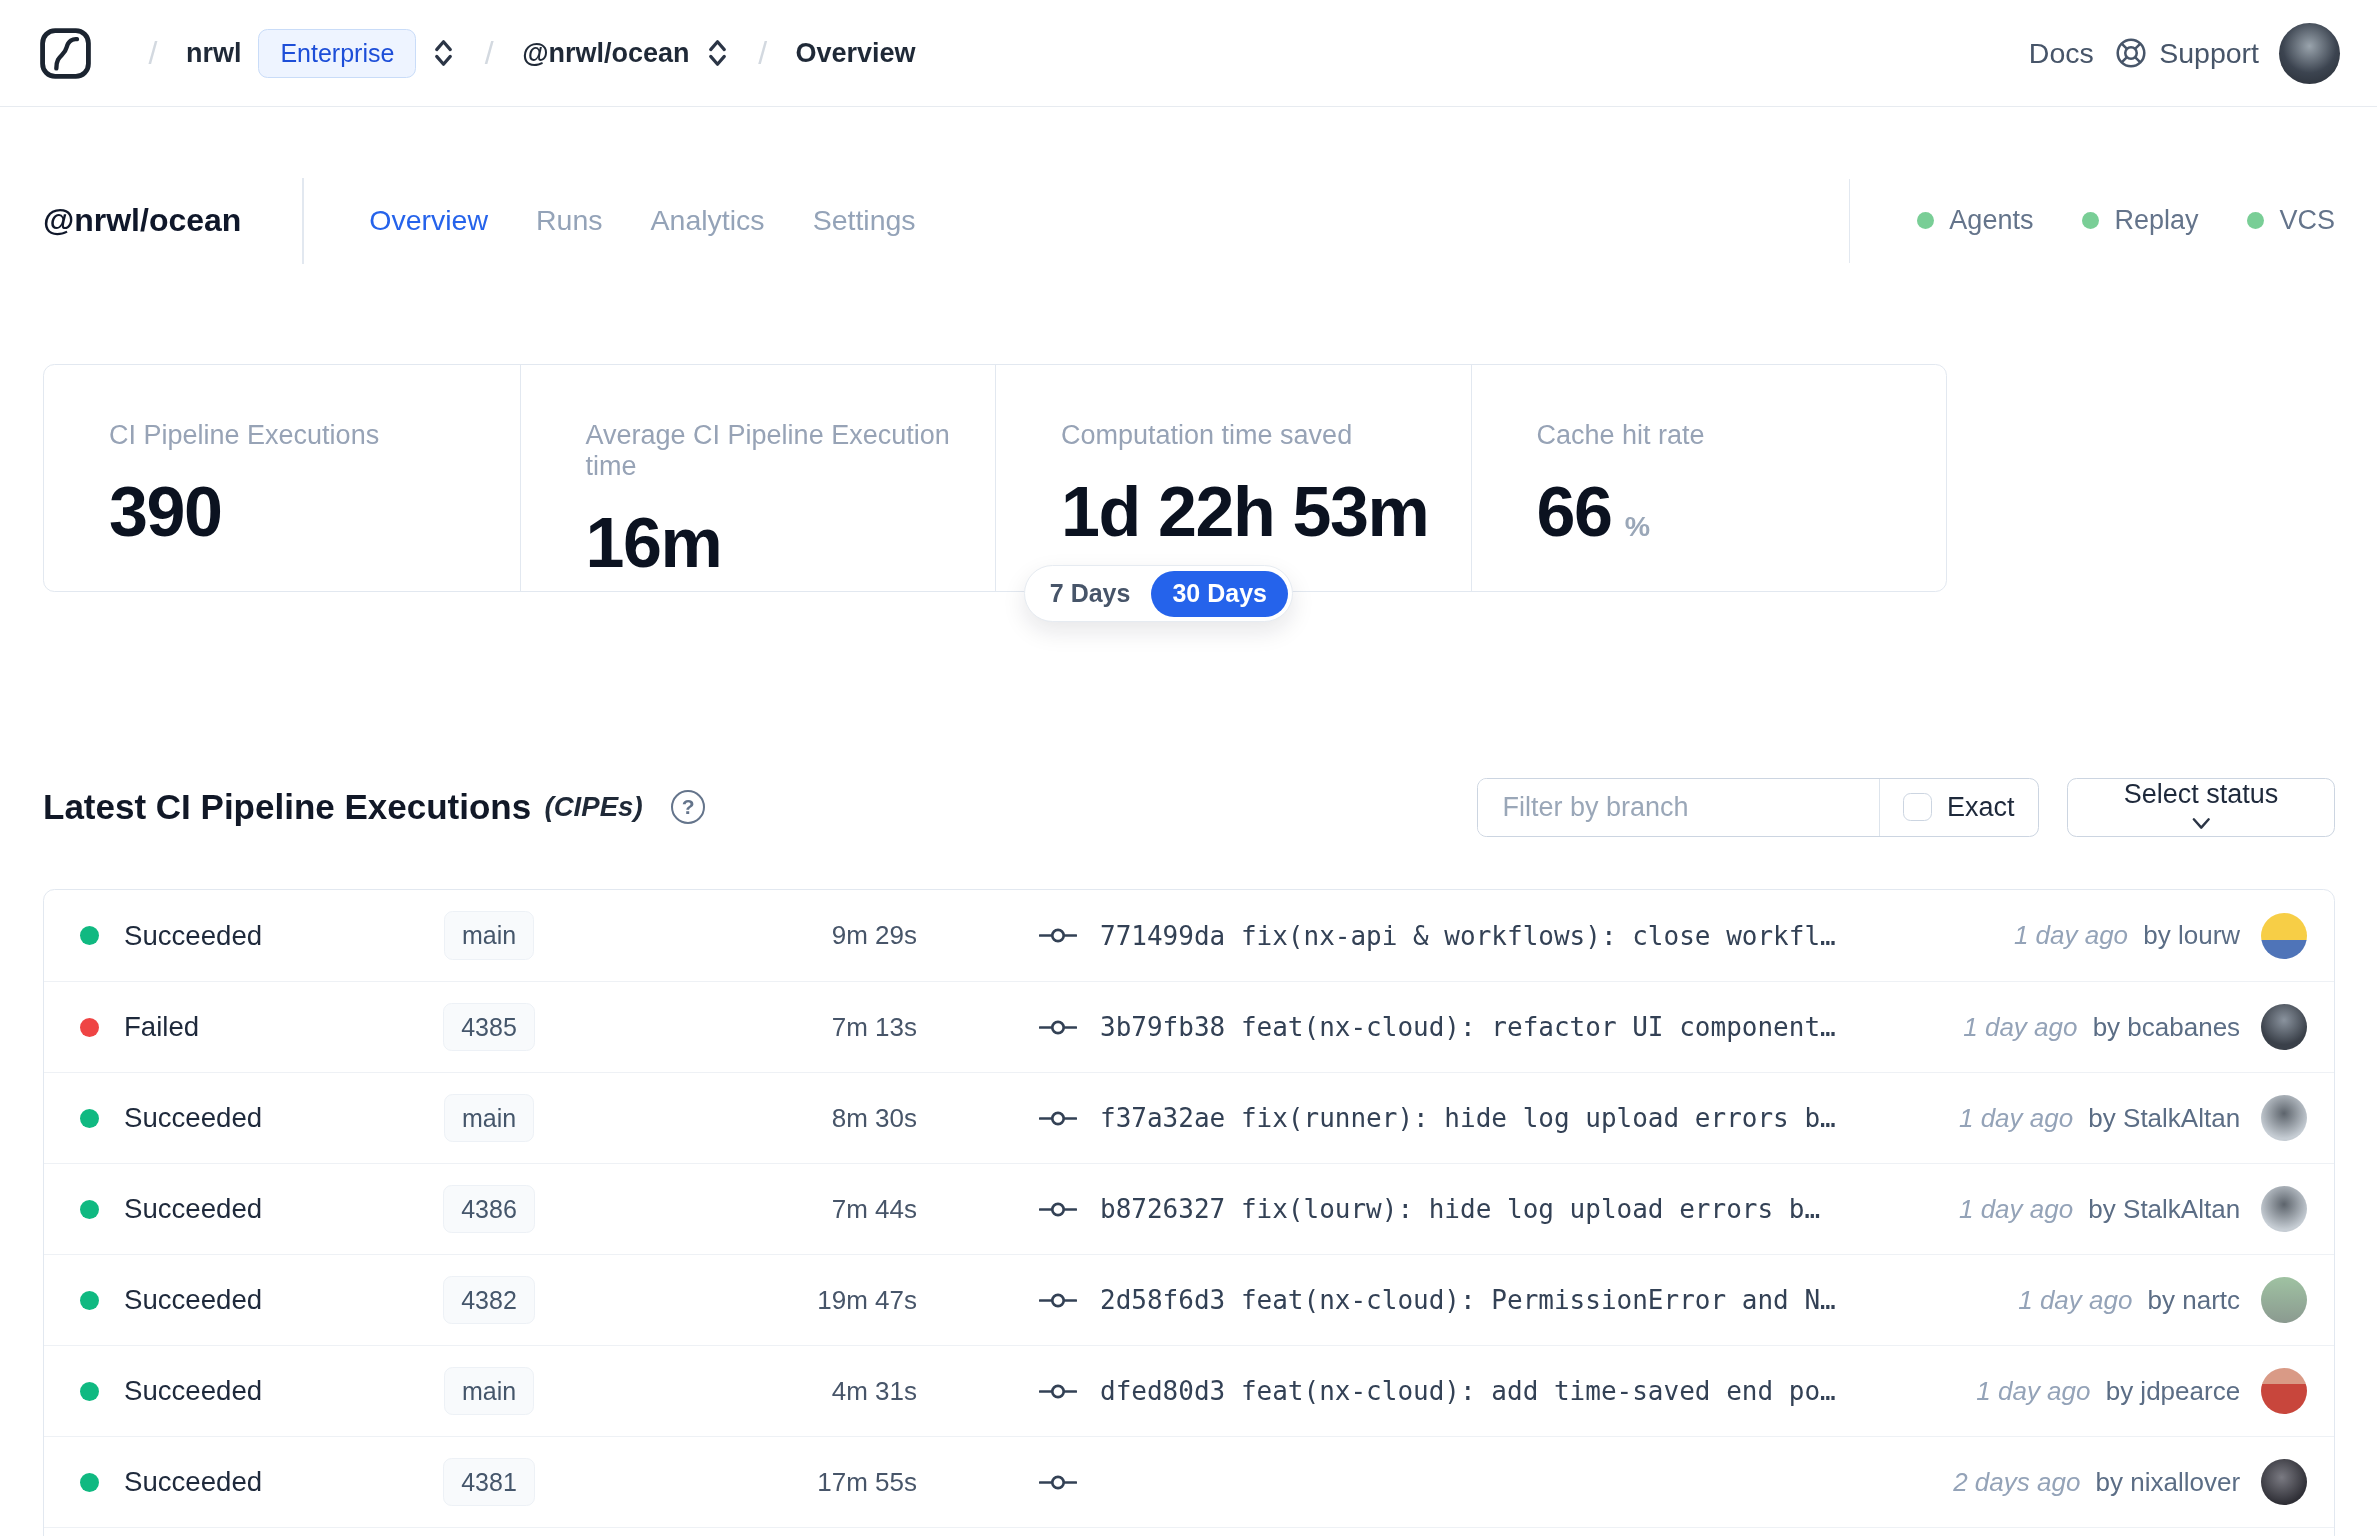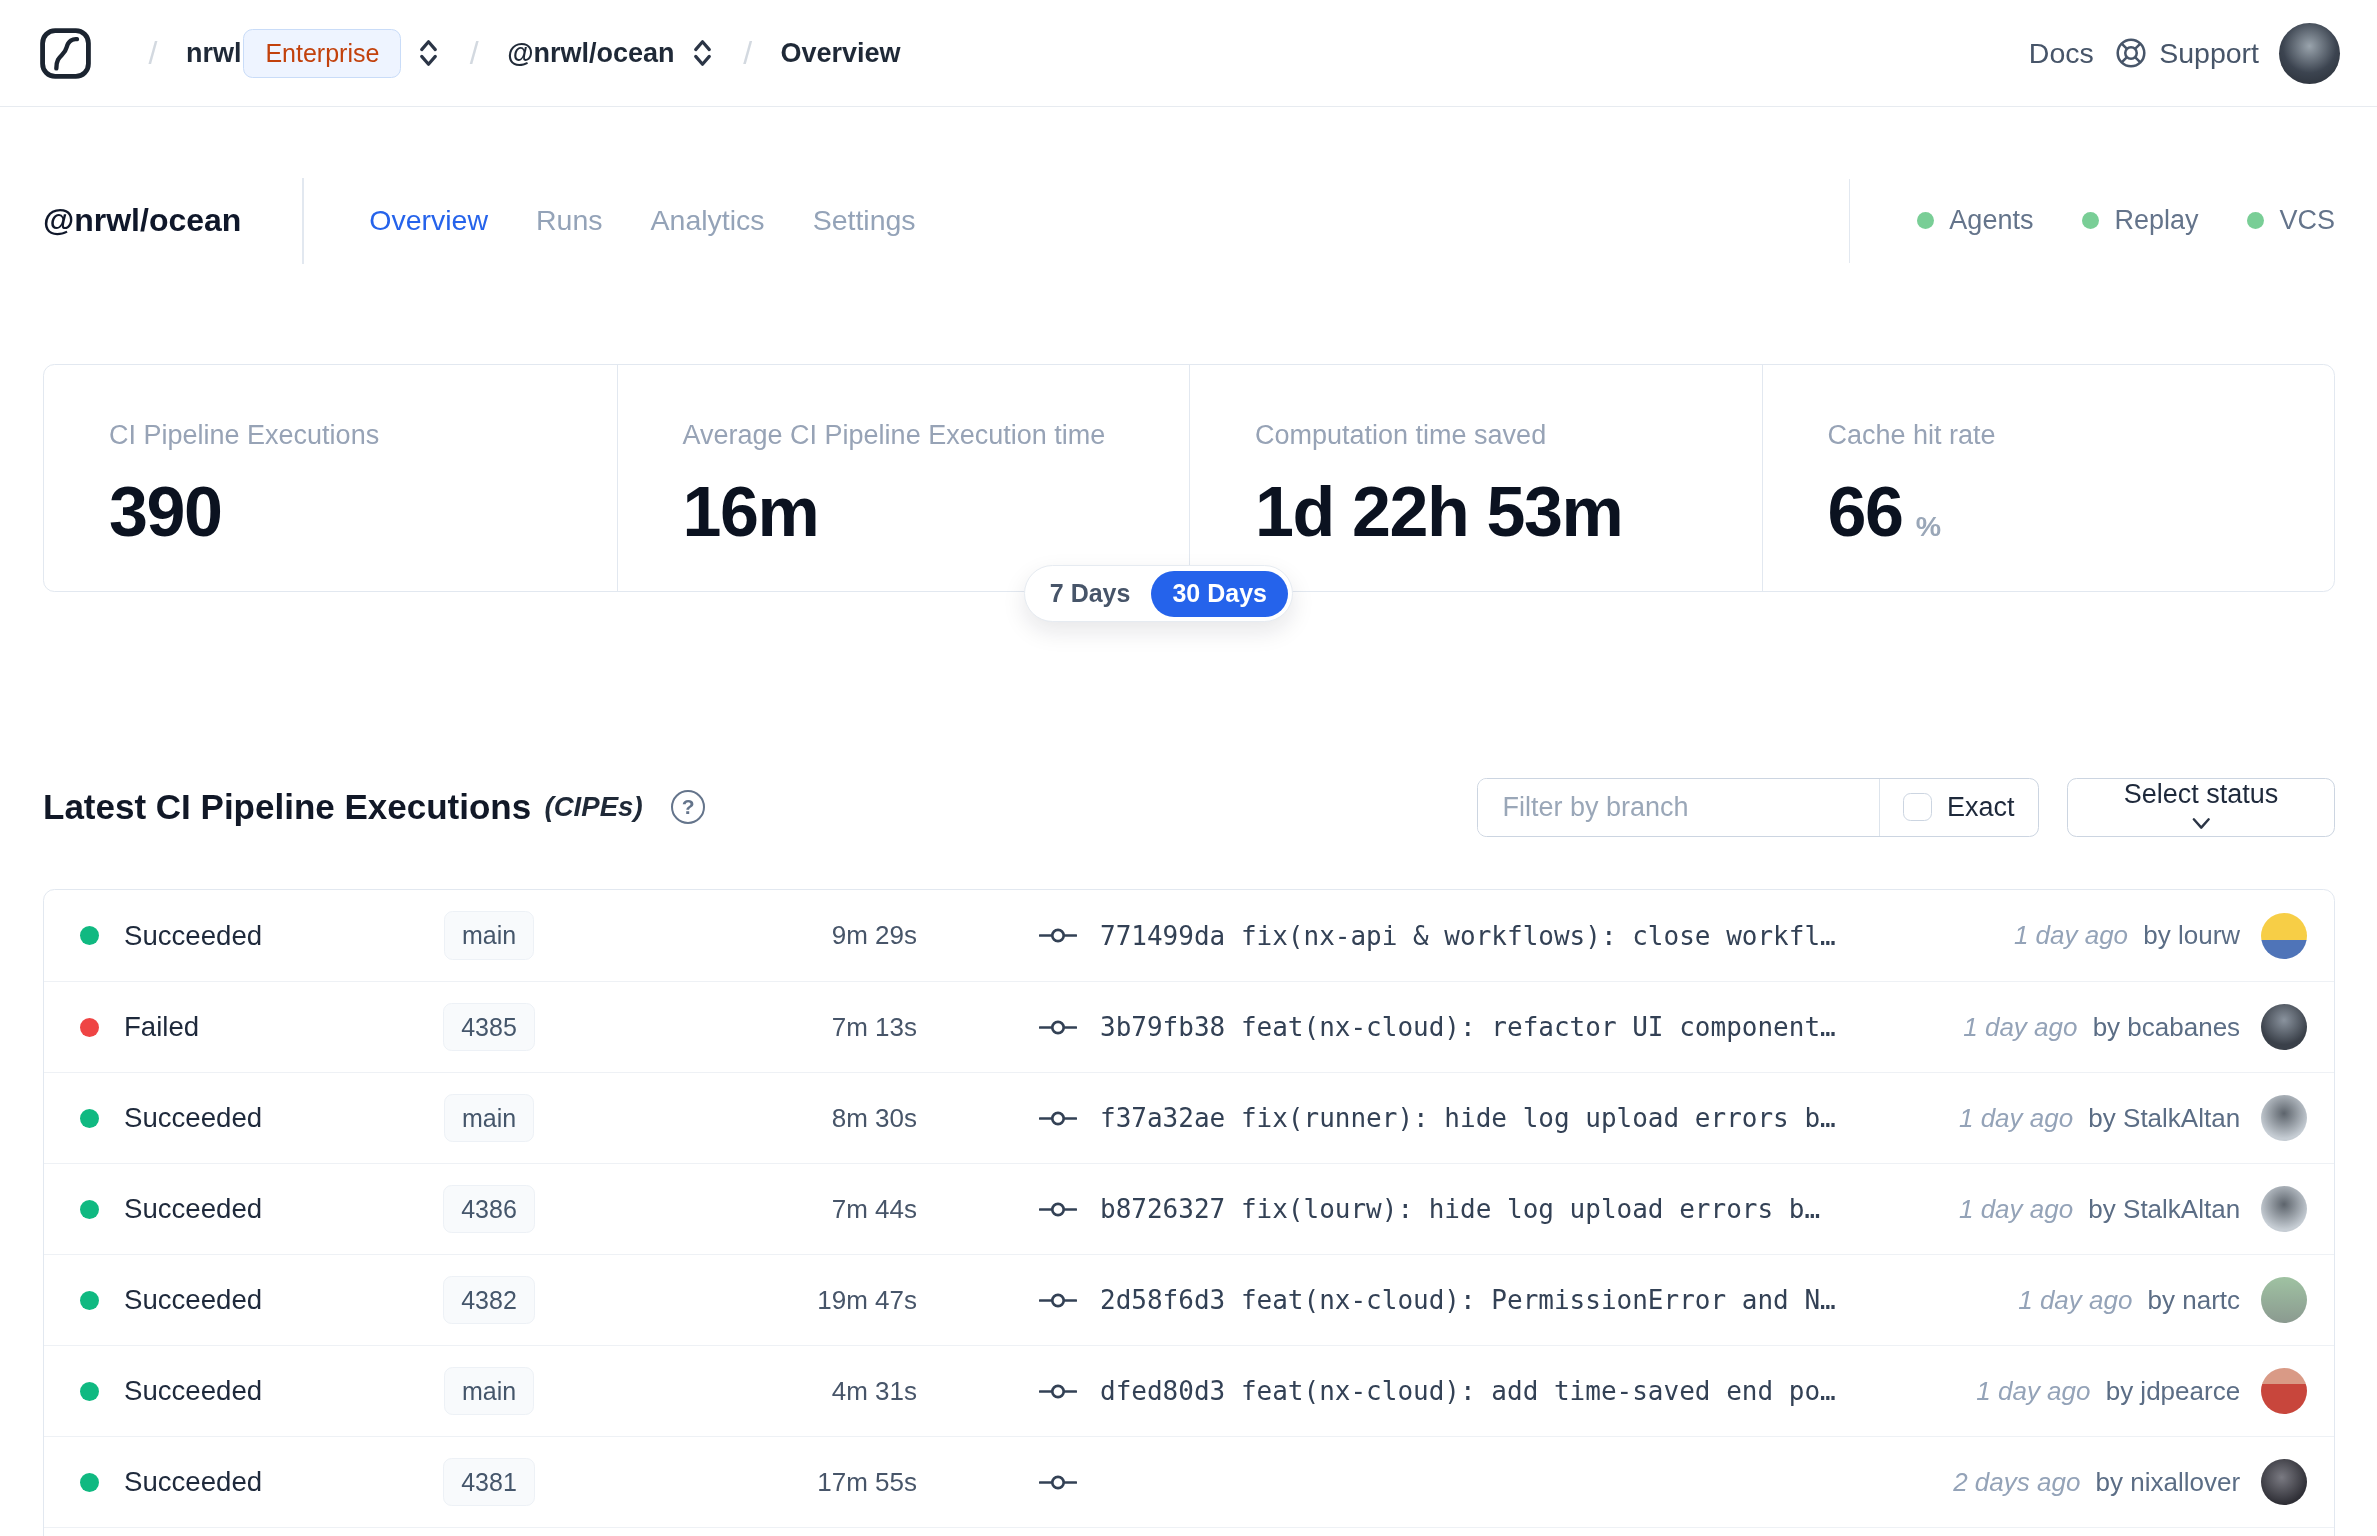--- a/index.html
+++ b/index.html
@@ -9,21 +9,21 @@
 
   
   .topbar { position:absolute; top:0; left:0; right:0; height:107px;
             display:flex; align-items:center; padding:0 38px;
             border-bottom:1.9px solid #e7ebf0; background:#fff; }
   .topbar-left { display:flex; align-items:center; }
   .logo { width:55px; height:55px; margin-right:27px; cursor:pointer; }
   .crumb-sep { color:#d3d9e0; font-size:32px; font-weight:300; margin:0 28.5px; }
   .crumb { font-size:27px; font-weight:600; color:#1f2937; cursor:pointer; }
   .crumb-static { cursor:default; }
-  .ent-badge { margin-left:2px; background:#eef4ff; border:1.9px solid #c9dcf8; color:#c2410c;
+  .ent-badge { margin-left:17px; background:#eef4ff; border:1.9px solid #c9dcf8; color:#1d4ed8;
                font-size:25px; font-weight:500; padding:9px 21px; border-radius:9.5px; }
   .switch-btn { margin-left:15px; background:none; border:none; cursor:pointer; display:flex; align-items:center; }
   .topbar-right { margin-left:auto; display:flex; align-items:center; gap:20px; }
   .top-link { font-size:28.5px; font-weight:500; color:#475569; cursor:pointer; }
   .support { display:flex; align-items:center; gap:11.4px; }
   .avatar-top { width:61px; height:61px; border-radius:50%; cursor:pointer; }
 
   
   .ws-header { position:absolute; top:166px; left:0; right:0; height:109px;
                display:flex; align-items:center; padding:0 43px; }
@@ -32,21 +32,21 @@
   .tabs { display:flex; align-items:center; gap:48px; margin-left:65px; }
   .tab { font-size:28.5px; font-weight:500; color:#94a3b8; cursor:pointer; background:none; border:none;
          font-family:inherit; }
   .tab.active { color:#2563eb; }
   .services { margin-left:auto; display:flex; align-items:center; gap:49px;
               border-left:1.9px solid #e2e8f0; padding-left:67px; height:84px; }
   .service { display:flex; align-items:center; gap:15px; font-size:27px; color:#64748b; cursor:pointer; }
   .service-dot { width:17px; height:17px; border-radius:50%; }
 
   
-  .stats { position:absolute; left:43px; top:364px; width:2292px; height:228px;
+  .stats { position:absolute; left:43px; top:364px; width:1904px; height:228px;
            border:1.9px solid #e2e8f0; border-radius:11.4px; background:#fff;
            display:grid; grid-template-columns:1fr 1fr 1fr 1fr; }
   .stat { padding:55px 0 0 65px; }
   .stat + .stat { border-left:1.9px solid #e2e8f0; }
   .stat-label { font-size:27px; color:#97a3b6; }
   .stat-value { margin-top:21px; font-size:70px; font-weight:800; letter-spacing:-1.4px; color:#0b1220;
                 display:flex; align-items:baseline; }
   .stat-suffix { font-size:28.5px; font-weight:600; letter-spacing:0; color:#9aa7b8; margin-left:13.3px; }
 
   .range-toggle { position:absolute; left:1024px; top:565px; height:57px; z-index:3;

